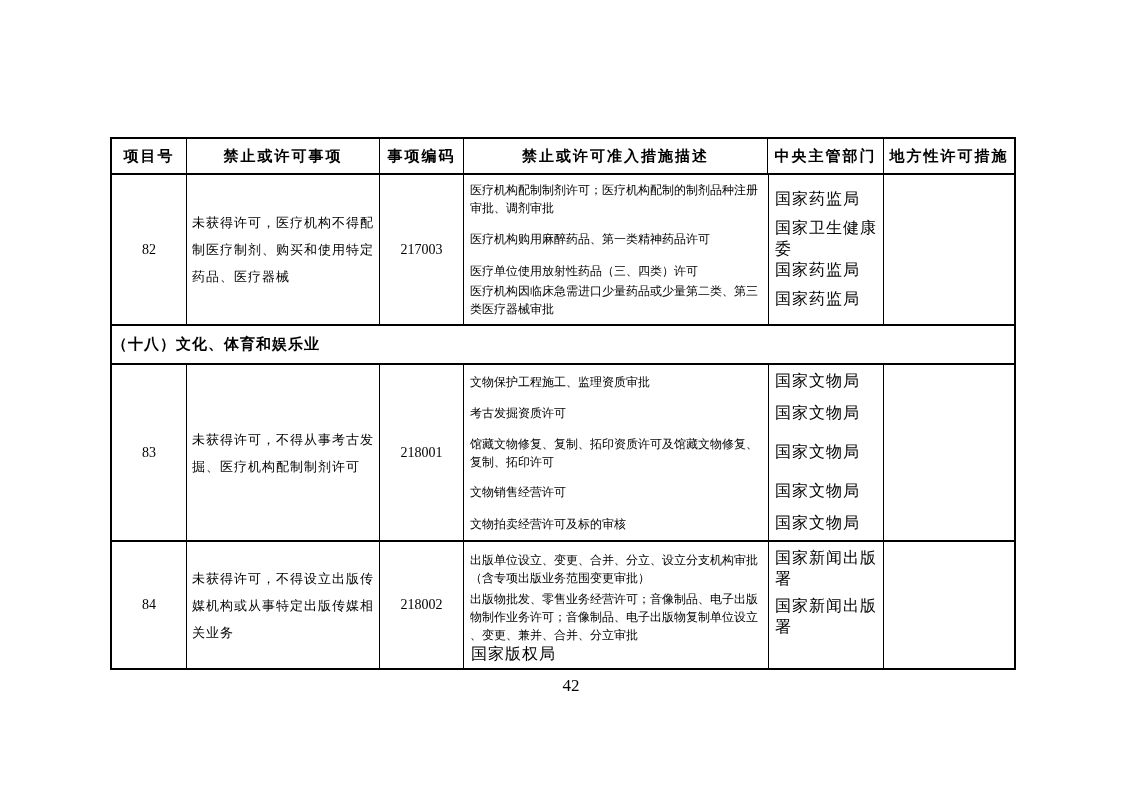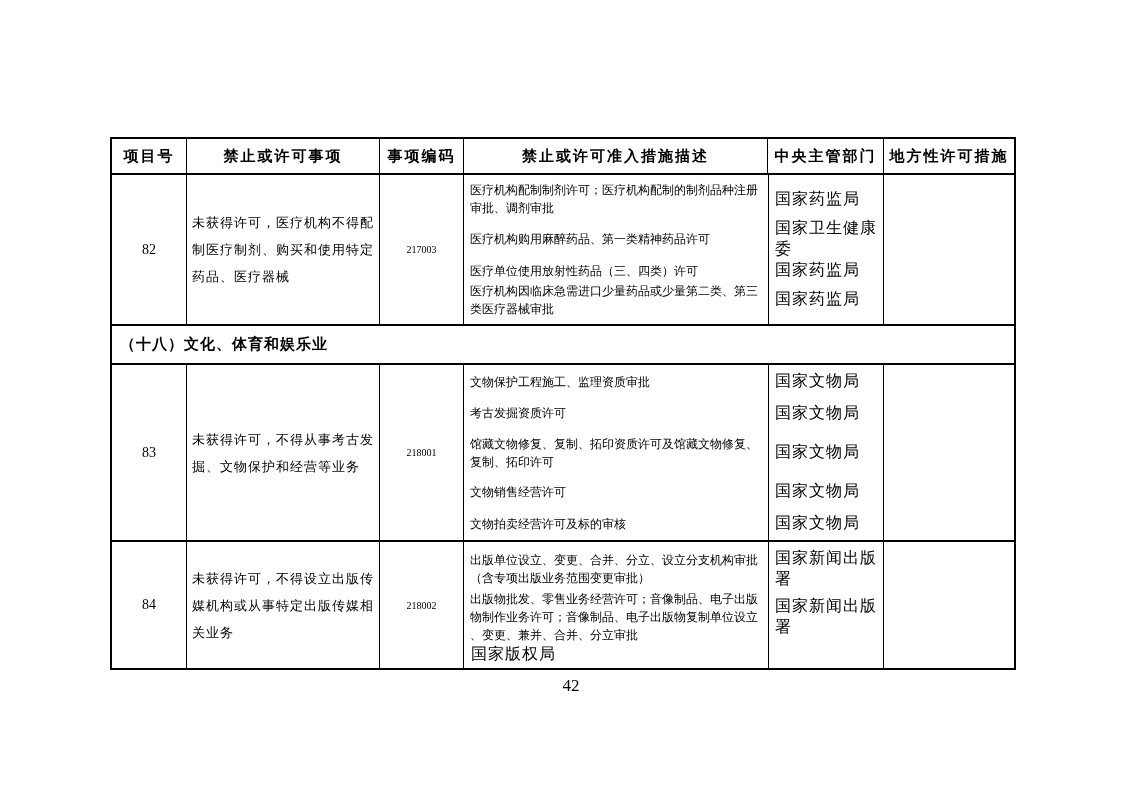--- a/index.html
+++ b/index.html
@@ -34,21 +34,21 @@
   .trow.last { border-bottom: none; }
   .cell {
     box-sizing: border-box;
     border-right: 1px solid #000;
     flex-shrink: 0;
     overflow: hidden;
     justify-content: center;
   }
   .c1 { width: 75px; display: flex; align-items: center; justify-content: center; font-size: 14px; }
   .c2 { width: 193px; display: flex; align-items: center; padding: 14px 5px; }
-  .c3 { width: 84px; display: flex; align-items: center; justify-content: center; font-size: 10px; }
+  .c3 { width: 84px; display: flex; align-items: center; justify-content: center; font-size: 14px; }
   .c45 {
     width: 420px;
     position: relative;
     display: flex;
     flex-direction: column;
     justify-content: space-between;
     padding: 6px 0;
     box-sizing: border-box;
     border-right: 1px solid #000;
     flex-shrink: 0;
@@ -94,21 +94,20 @@
     font-family: "Liberation Sans", "DejaVu Sans", sans-serif;
     font-weight: bold;
     font-size: 15px;
     letter-spacing: 2px;
     text-align: center;
   }
   .section-row {
     height: 39px;
     display: flex;
     align-items: center;
-    padding-left: 8px;
     box-sizing: border-box;
     border-bottom: 2px solid #000;
     font-family: "Liberation Sans", "DejaVu Sans", sans-serif;
     font-weight: bold;
     font-size: 15px;
     letter-spacing: 1px;
   }
   .row-82 { height: 151px; }
   .row-83 { height: 177px; }
   .row-84 { height: 126px; }
@@ -166,21 +165,21 @@
     </div>
     <div class="cell c6"></div>
   </div>
 
   <div class="section-row">（十八）文化、体育和娱乐业</div>
 
   <div class="trow row-83">
     <div class="cell c1">83</div>
     <div class="cell c2">
       <span class="matter-text">未获得许可，不得从事考古发
-掘、文物保护和经营等业务</span>
+掘、医疗机构配制制剂许可</span>
     </div>
     <div class="cell c3">218001</div>
     <div class="c45">
       <div class="vline"></div>
       <div class="mrow">
         <div class="mdesc">文物保护工程施工、监理资质审批</div>
         <div class="mdept">国家文物局</div>
       </div>
       <div class="mrow">
         <div class="mdesc">考古发掘资质许可</div>

